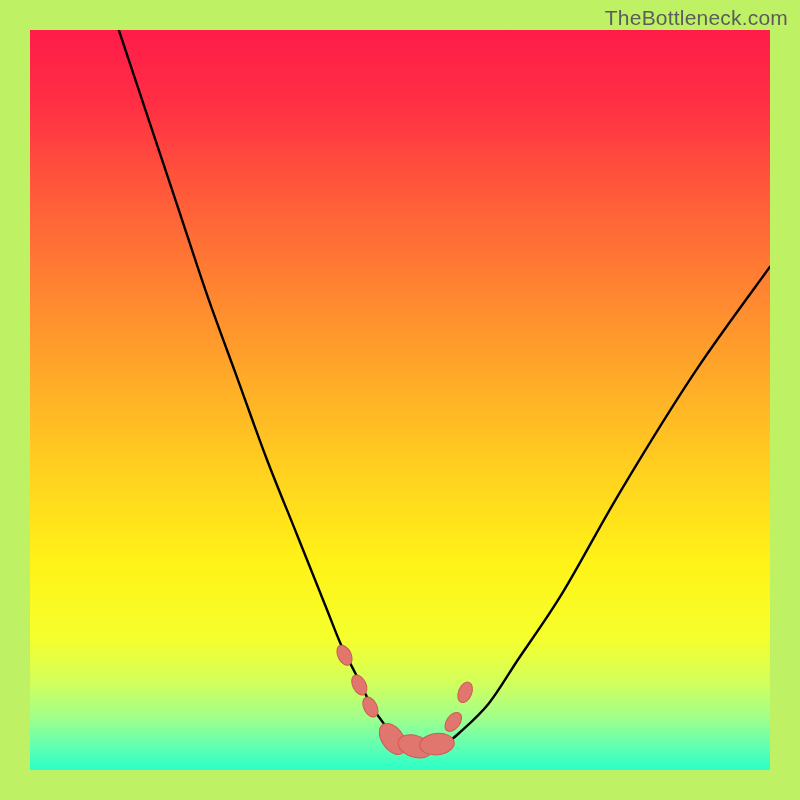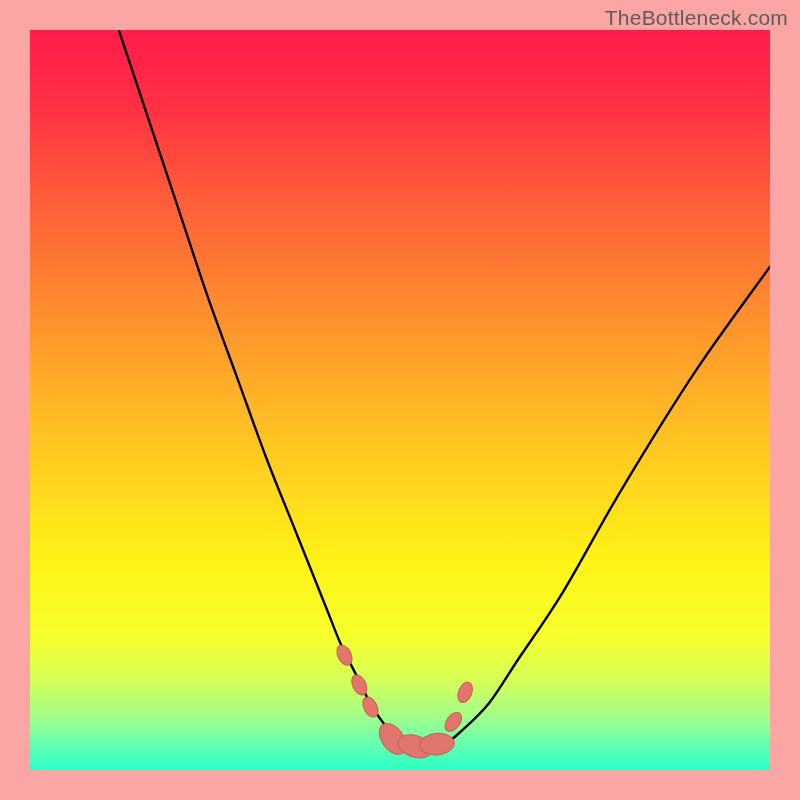--- a/index.html
+++ b/index.html
@@ -10,21 +10,21 @@
     overflow: hidden;
     background: #000;
     font-family: Arial, Helvetica, sans-serif;
   }
   .frame {
     position: absolute;
     left: 0;
     top: 0;
     width: 800px;
     height: 800px;
-    background: #fca5a5;
+    background: #bef264;
   }
   .plot-area {
     position: absolute;
     left: 30px;
     top: 30px;
     width: 740px;
     height: 740px;
     overflow: hidden;
   }
   .plot-area svg {

